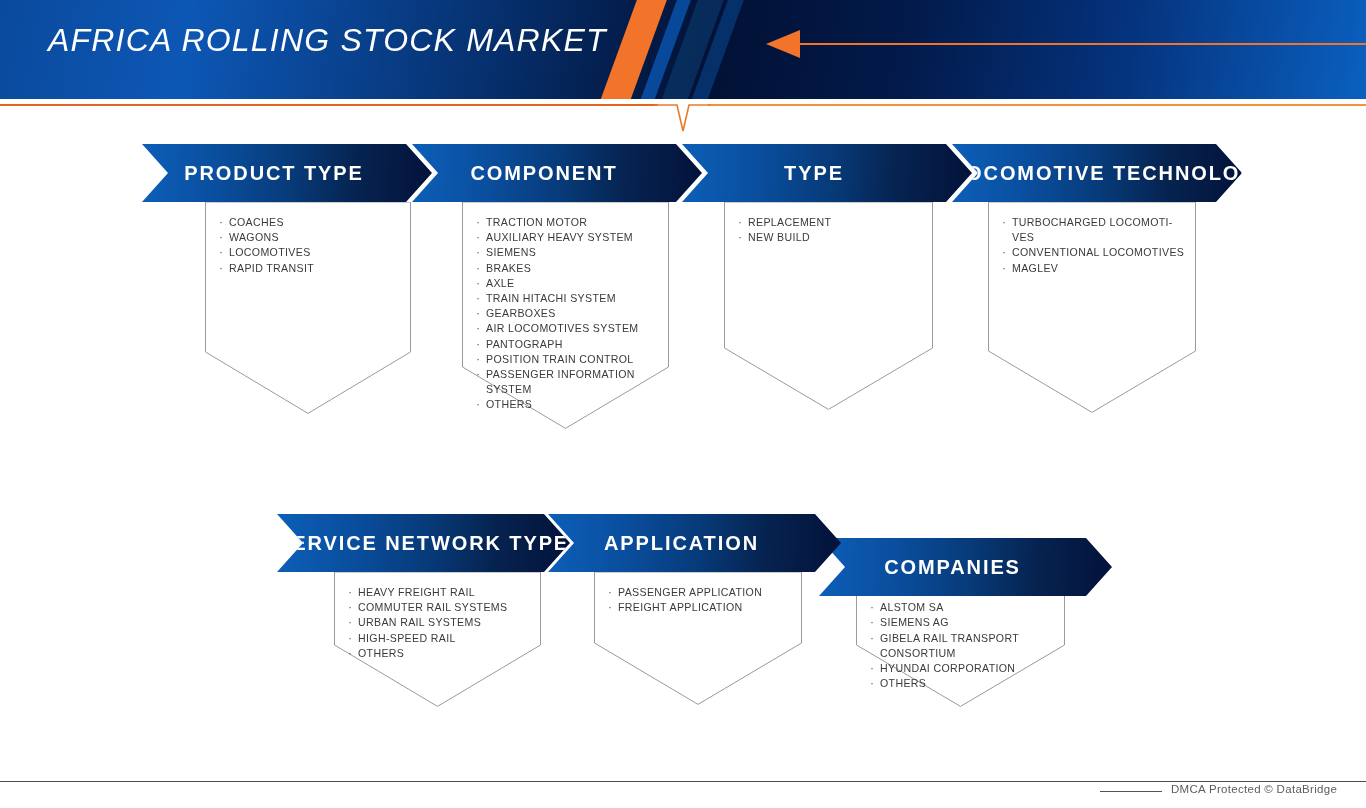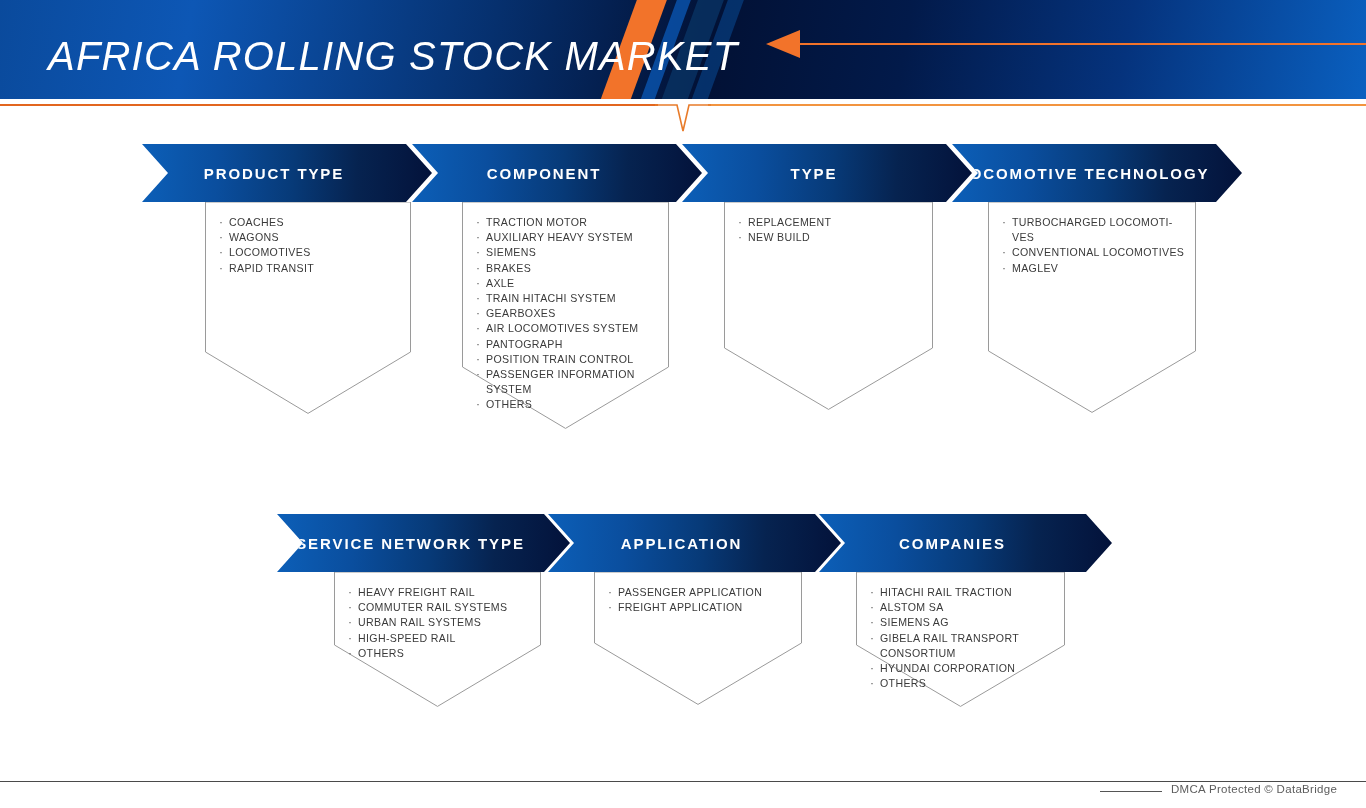--- a/index.html
+++ b/index.html
@@ -20,26 +20,25 @@
   
   .stripe{position:absolute;top:-40px;height:200px;transform:skewX(-20deg);}
   #stripe-orange{left:615px;width:30px;background:#f2732a;}
   #stripe-d1{left:655px;width:14px;background:#0b59b8;opacity:.75;}
   #stripe-d2{left:676px;width:26px;background:#08305f;opacity:.9;}
   #stripe-d3{left:706px;width:16px;background:#0a4a96;opacity:.55;}
 
   #header-title{
     position:absolute;left:48px;top:22px;
     color:#ffffff;
-    font-size:40px;
+    font-size:32px;
     letter-spacing:1.2px;
     font-style:italic;
     font-weight:400;
     white-space:nowrap;
-    margin-top:12px;
   }
 
   
   #header-arrow-line{
     position:absolute;left:800px;top:43px;width:566px;height:1.5px;background:#f2732a;
   }
   #header-arrow-head{
     position:absolute;left:766px;top:30px;
     width:0;height:0;
     border-top:14px solid transparent;
@@ -57,21 +56,21 @@
   #banner-row-1{left:142px;top:144px;width:1080px;}
   #banner-row-2{left:277px;top:514px;width:812px;}
 
   .banner{
     position:absolute;top:0;height:58px;
     display:flex;align-items:center;
   }
   .banner .banner-label{
     position:relative;
     color:#ffffff;
-    font-size:15px;
+    font-size:20px;
     font-weight:bold;
     letter-spacing:1.9px;
     white-space:nowrap;
     width:100%;
     text-align:center;
     padding-right:26px;
     box-sizing:border-box;
   }
 
   
@@ -145,21 +144,21 @@
     </div>
   </div>
 
 <div class="banner-row" id="banner-row-2">
     <div class="banner" style="left: 0px; width: 293px; z-index: 20; background: linear-gradient(92deg, rgb(12, 95, 184) 0%, rgb(10, 78, 158) 26%, rgb(7, 58, 120) 52%, rgb(6, 35, 80) 74%, rgb(3, 18, 58) 100%); clip-path: polygon(0px 0px, 267px 0px, 293px 50%, 267px 100%, 0px 100%, 26px 50%);">
       <div class="banner-label">SERVICE NETWORK TYPE</div>
     </div>
     <div class="banner" style="left: 271px; width: 293px; z-index: 19; background: linear-gradient(92deg, rgb(12, 95, 184) 0%, rgb(10, 78, 158) 26%, rgb(7, 58, 120) 52%, rgb(6, 35, 80) 74%, rgb(3, 18, 58) 100%); clip-path: polygon(0px 0px, 267px 0px, 293px 50%, 267px 100%, 0px 100%, 26px 50%);">
       <div class="banner-label">APPLICATION</div>
     </div>
-    <div class="banner" style="left: 542px; width: 293px; z-index: 18; background: linear-gradient(92deg, rgb(12, 95, 184) 0%, rgb(10, 78, 158) 26%, rgb(7, 58, 120) 52%, rgb(6, 35, 80) 74%, rgb(3, 18, 58) 100%); clip-path: polygon(0px 0px, 267px 0px, 293px 50%, 267px 100%, 0px 100%, 26px 50%);">
+    <div class="banner" style="left: 542px; width: 293px; z-index: 18; background: linear-gradient(92deg, rgb(12, 95, 184) 0%, rgb(10, 78, 158) 26%, rgb(7, 58, 120) 52%, rgb(6, 35, 80) 74%, rgb(3, 18, 58) 100%); clip-path: polygon(0px 0px, 267px 0px, 293px 50%, 267px 100%, 0px 100%, 26px 50%); margin-top: 24px;">
       <div class="banner-label">COMPANIES</div>
     </div>
   </div>
 
 <div id="footer-rule"></div>
 <div id="footer-dash"></div>
 <div id="footer-text">DMCA Protected © DataBridge</div>
 
 <div class="pbox" style="left: 205px; top: 202px; width: 206px; height: 212px;">
     <svg class="pbox-outline" viewBox="0 0 206 212" preserveAspectRatio="none">

